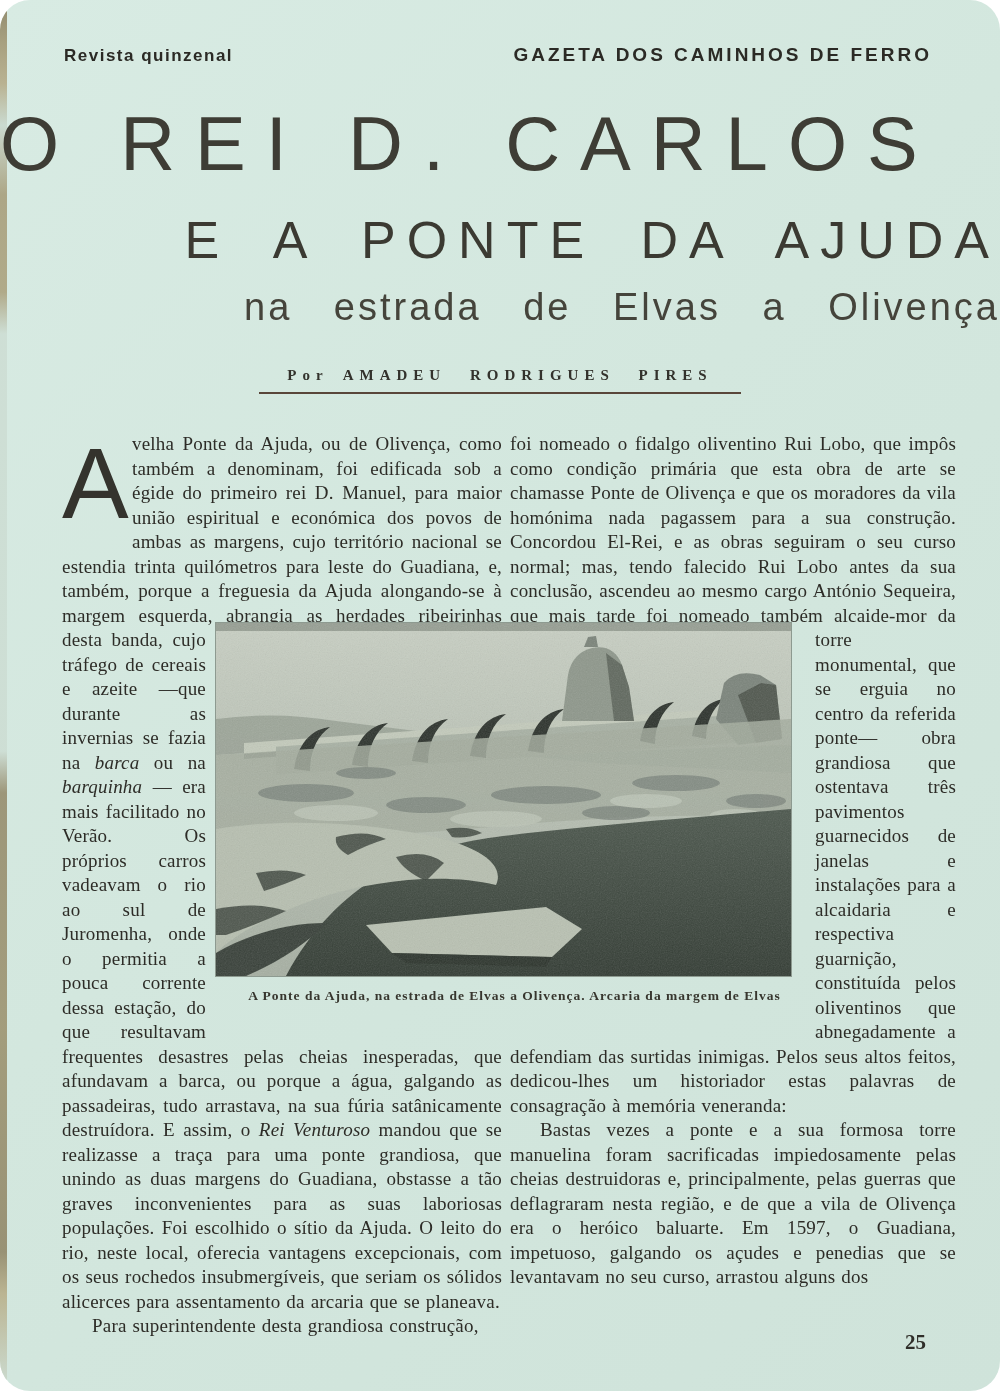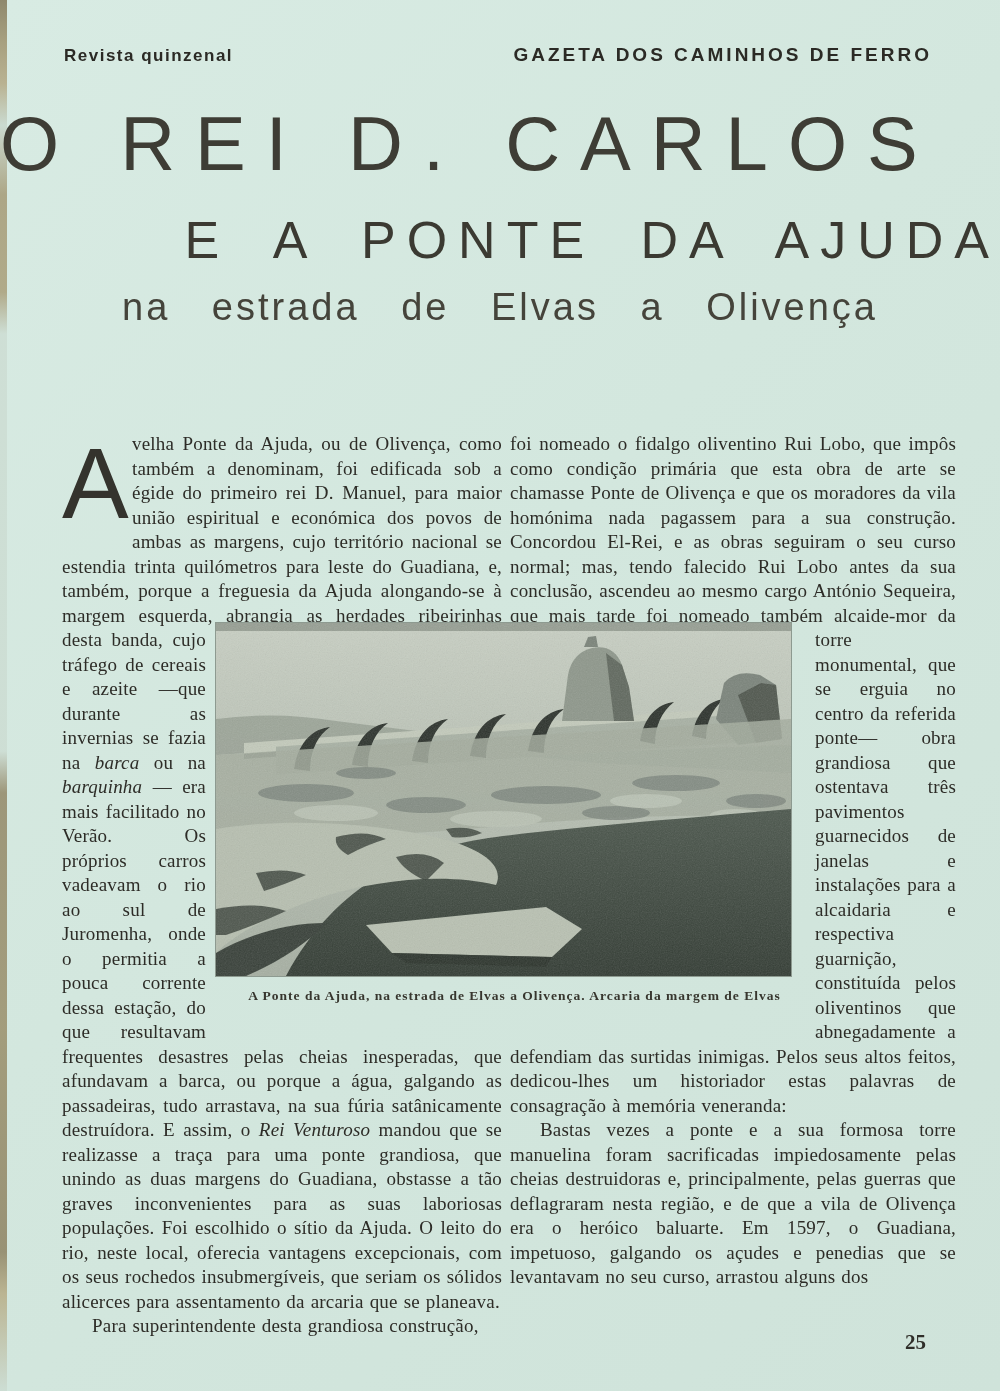--- a/index.html
+++ b/index.html
@@ -3,39 +3,40 @@
 <meta charset="utf-8">
 <style>
   html,body{margin:0;padding:0;}
   .page{
     position:relative;
     width:1000px;height:1391px;
     background:linear-gradient(135deg,#d8ebe3 0%,#d3e7de 45%,#cfe3da 100%);
     overflow:hidden;
     font-family:"Liberation Serif",serif;
     color:#2d2c27;
+    border-radius:30px;
   }
   .edge-strip{
     position:absolute;left:0;top:0;width:7px;height:100%;
     background:linear-gradient(to bottom,
       #7d7050 0%,#9b8d66 3%,#b1a47d 6%,#c7d6cb 9%,
       #a2956f 14%,#a79a73 21%,#ccdcd2 24%,#ccdcd2 54%,
       #8f8260 57%,#978a64 74%,#8a7d5b 90%,#b5a87f 93%,#cbdbd1 100%);
     opacity:.8;
   }
   
   .masthead{position:absolute;left:64px;right:68px;top:44px;display:flex;justify-content:space-between;align-items:baseline;}
   .mast-left{font-family:"Liberation Sans",sans-serif;font-weight:bold;font-size:17px;letter-spacing:1.5px;color:#2b2a25;}
   .mast-right{font-family:"Liberation Sans",sans-serif;font-weight:bold;font-size:19px;letter-spacing:3px;color:#2b2a25;}
   
   .title1{position:absolute;left:0;width:856px;top:100px;text-align:center;white-space:nowrap;
     font-family:"Liberation Sans",sans-serif;font-weight:400;font-size:76px;letter-spacing:20px;color:#3e3d35;}
   .title2{position:absolute;left:0;width:1000px;top:210px;text-align:right;white-space:nowrap;
     font-family:"Liberation Sans",sans-serif;font-weight:400;font-size:52px;letter-spacing:11px;word-spacing:20px;color:#3b3a32;}
-  .title3{position:absolute;left:0;width:1000px;top:286px;text-align:center;white-space:nowrap;
+  .title3{position:absolute;left:0;width:1000px;top:286px;text-align:right;white-space:nowrap;
     font-family:"Liberation Sans",sans-serif;font-weight:400;font-size:38px;letter-spacing:3px;word-spacing:28px;color:#45443b;}
   
   .byline-wrap{position:absolute;left:0;width:1000px;top:366px;text-align:center;}
   .byline{display:inline-block;border-bottom:2px solid #59463a;padding:0 28px 8px 28px;
     font-family:"Liberation Serif",serif;font-weight:bold;font-size:15px;color:#33322c;}
   .byline .pfx{letter-spacing:6px;margin-right:14px;}
   .byline .auth{letter-spacing:6px;word-spacing:14px;}
   
   .col{position:absolute;top:432px;text-align:justify;font-size:19px;line-height:24.5px;letter-spacing:.2px;word-spacing:1px;color:#2d2c27;}
   .col p{margin:0;}
@@ -63,20 +64,25 @@
 
   <div class="masthead">
     <span class="mast-left">Revista quinzenal</span>
     <span class="mast-right">GAZETA DOS CAMINHOS DE FERRO</span>
   </div>
 
   <div class="title1">O REI D. CARLOS</div>
   <div class="title2">E A PONTE DA AJUDA</div>
   <div class="title3">na estrada de Elvas a Olivença</div>
 
+  <div class="byline-wrap">
+    <span class="byline">
+      <span class="pfx">Por</span><span class="auth">AMADEU RODRIGUES PIRES</span>
+    </span>
+  </div>
 
   <div class="col col-left">
     <p><span class="dropcap">A</span><span>velha Ponte da Ajuda, ou de Olivença, como também a denominam, foi edificada sob a égide do primeiro rei D. Manuel, para maior união espiritual e económica dos povos de ambas as margens, cujo território nacional se estendia trinta quilómetros para leste do Guadiana, e, também, porque a freguesia da Ajuda alongando-se à margem esquerda, abrangia as herdades </span><span class="spacer-r"></span><span>ribeirinhas desta banda, cujo tráfego de cereais e azeite —que durante as invernias se fazia na </span><span class="it">barca</span><span> ou na </span><span class="it">barquinha</span><span> — era mais facilitado no Verão. Os próprios carros vadeavam o rio ao sul de Juromenha, onde o permitia a pouca corrente dessa estação, do que resultavam frequentes desastres pelas cheias inesperadas, que afundavam a barca, ou porque a água, galgando as passadeiras, tudo arrastava, na sua fúria satânicamente destruídora. E assim, o </span><span class="it">Rei Venturoso</span><span> mandou que se realizasse a traça para uma ponte grandiosa, que unindo as duas margens do Guadiana, obstasse a tão graves inconvenientes para as suas laboriosas populações. Foi escolhido o sítio da Ajuda. O leito do rio, neste local, oferecia vantagens excepcionais, com os seus rochedos insubmergíveis, que seriam os sólidos alicerces para assentamento da arcaria que se planeava.</span></p>
     <p class="indent">Para superintendente desta grandiosa construção,</p>
   </div>
 
   <div class="col col-right">
     <p><span>foi nomeado o fidalgo oliventino Rui Lobo, que impôs como condição primária que esta obra de arte se chamasse Ponte de Olivença e que os moradores da vila homónima nada pagassem para a sua construção. Concordou El-Rei, e as obras seguiram o seu curso normal; mas, tendo falecido Rui Lobo antes da sua conclusão, ascendeu ao mesmo cargo António Sequeira, que mais tarde foi nomeado também </span><span class="spacer-l"></span><span>alcaide-mor da torre monumental, que se erguia no centro da referida ponte— obra grandiosa que ostentava três pavimentos guarnecidos de janelas e instalações para a alcaidaria e respectiva guarnição, constituída pelos oliventinos que abnegadamente a defendiam das surtidas inimigas. Pelos seus altos feitos, dedicou-lhes um historiador estas palavras de consagração à memória veneranda:</span></p>
     <p class="indent">Bastas vezes a ponte e a sua formosa torre manuelina foram sacrificadas impiedosamente pelas cheias destruidoras e, principalmente, pelas guerras que deflagraram nesta região, e de que a vila de Olivença era o heróico baluarte. Em 1597, o Guadiana, impetuoso, galgando os açudes e penedias que se levantavam no seu curso, arrastou alguns dos</p>
   </div>

